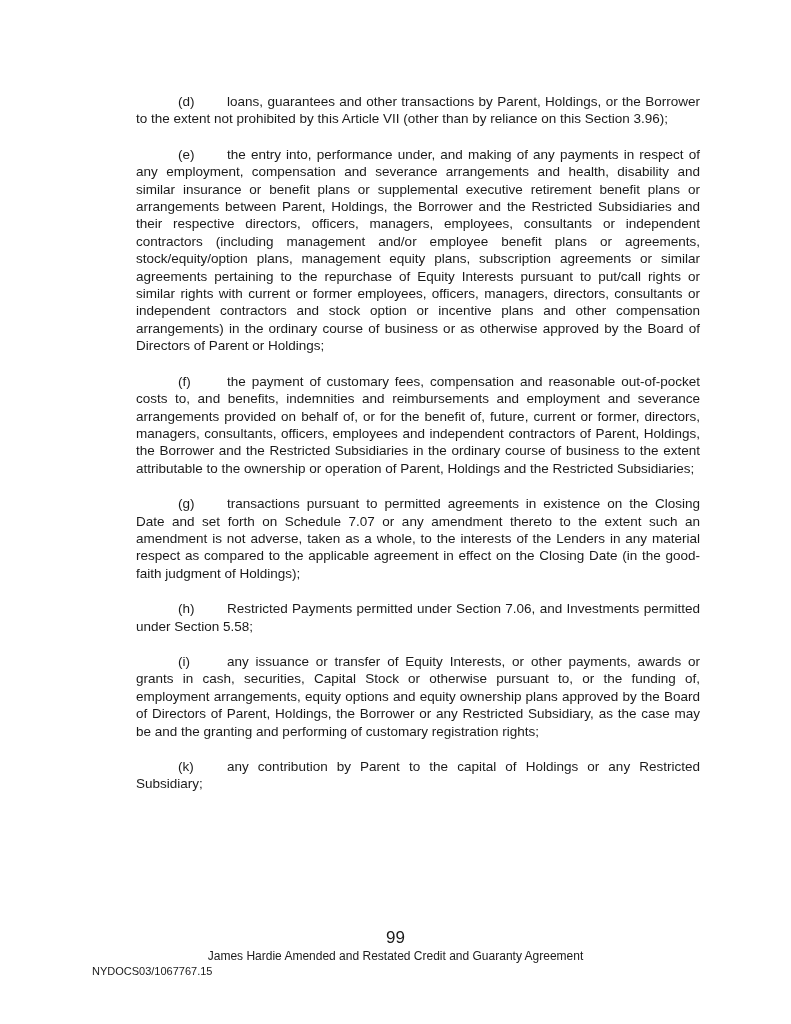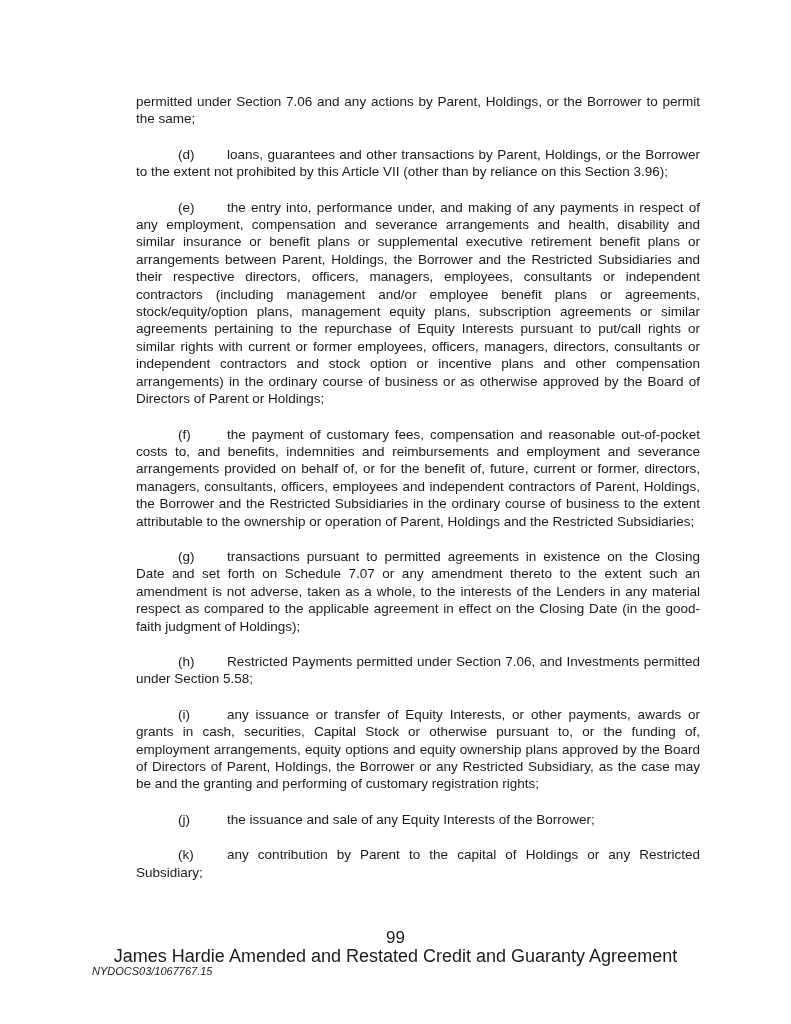--- a/index.html
+++ b/index.html
@@ -45,54 +45,51 @@
     text-align: center;
     font-size: 17px;
     line-height: 17px;
   }
   .footer-title {
     position: absolute;
     top: 948px;
     left: 0;
     width: 791px;
     text-align: center;
-    font-size: 18px;
+    font-size: 12px;
     line-height: 16px;
   }
   .doc-id {
     position: absolute;
     top: 964px;
     left: 92px;
     font-size: 11px;
     line-height: 14px;
-    font-style: italic;
   }
 </style>
 </head>
 <body>
 
 <div class="page">
 
   <div class="doc-body">
 
-    <p class="para no-indent"><span>permitted under Section 7.06 and any actions by Parent, Holdings, or the Borrower to permit the same;</span></p>
 
     <p class="para"><span class="plabel">(d)</span><span>loans, guarantees and other transactions by Parent, Holdings, or the Borrower to the extent not prohibited by this Article VII (other than by reliance on this Section 3.96);</span></p>
 
     <p class="para"><span class="plabel">(e)</span><span>the entry into, performance under, and making of any payments in respect of any employment, compensation and severance arrangements and health, disability and similar insurance or benefit plans or supplemental executive retirement benefit plans or arrangements between Parent, Holdings, the Borrower and the Restricted Subsidiaries and their respective directors, officers, managers, employees, consultants or independent contractors (including management and/or employee benefit plans or agreements, stock/equity/option plans, management equity plans, subscription agreements or similar agreements pertaining to the repurchase of Equity Interests pursuant to put/call rights or similar rights with current or former employees, officers, managers, directors, consultants or independent contractors and stock option or incentive plans and other compensation arrangements) in the ordinary course of business or as otherwise approved by the Board of Directors of Parent or Holdings;</span></p>
 
     <p class="para"><span class="plabel">(f)</span><span>the payment of customary fees, compensation and reasonable out-of-pocket costs to, and benefits, indemnities and reimbursements and employment and severance arrangements provided on behalf of, or for the benefit of, future, current or former, directors, managers, consultants, officers, employees and independent contractors of Parent, Holdings, the Borrower and the Restricted Subsidiaries in the ordinary course of business to the extent attributable to the ownership or operation of Parent, Holdings and the Restricted Subsidiaries;</span></p>
 
     <p class="para"><span class="plabel">(g)</span><span>transactions pursuant to permitted agreements in existence on the Closing Date and set forth on Schedule 7.07 or any amendment thereto to the extent such an amendment is not adverse, taken as a whole, to the interests of the Lenders in any material respect as compared to the applicable agreement in effect on the Closing Date (in the good-faith judgment of Holdings);</span></p>
 
     <p class="para"><span class="plabel">(h)</span><span>Restricted Payments permitted under Section 7.06, and Investments permitted under Section 5.58;</span></p>
 
     <p class="para"><span class="plabel">(i)</span><span>any issuance or transfer of Equity Interests, or other payments, awards or grants in cash, securities, Capital Stock or otherwise pursuant to, or the funding of, employment arrangements, equity options and equity ownership plans approved by the Board of Directors of Parent, Holdings, the Borrower or any Restricted Subsidiary, as the case may be and the granting and performing of customary registration rights;</span></p>
 
-    <p class="para"><span class="plabel">(j)</span><span>the issuance and sale of any Equity Interests of the Borrower;</span></p>
 
     <p class="para"><span class="plabel">(k)</span><span>any contribution by Parent to the capital of Holdings or any Restricted Subsidiary;</span></p>
 
   </div>
 
   <div class="page-number">99</div>
 
   <div class="footer-title">James Hardie Amended and Restated Credit and Guaranty Agreement</div>
 
   <div class="doc-id">NYDOCS03/1067767.15</div>

